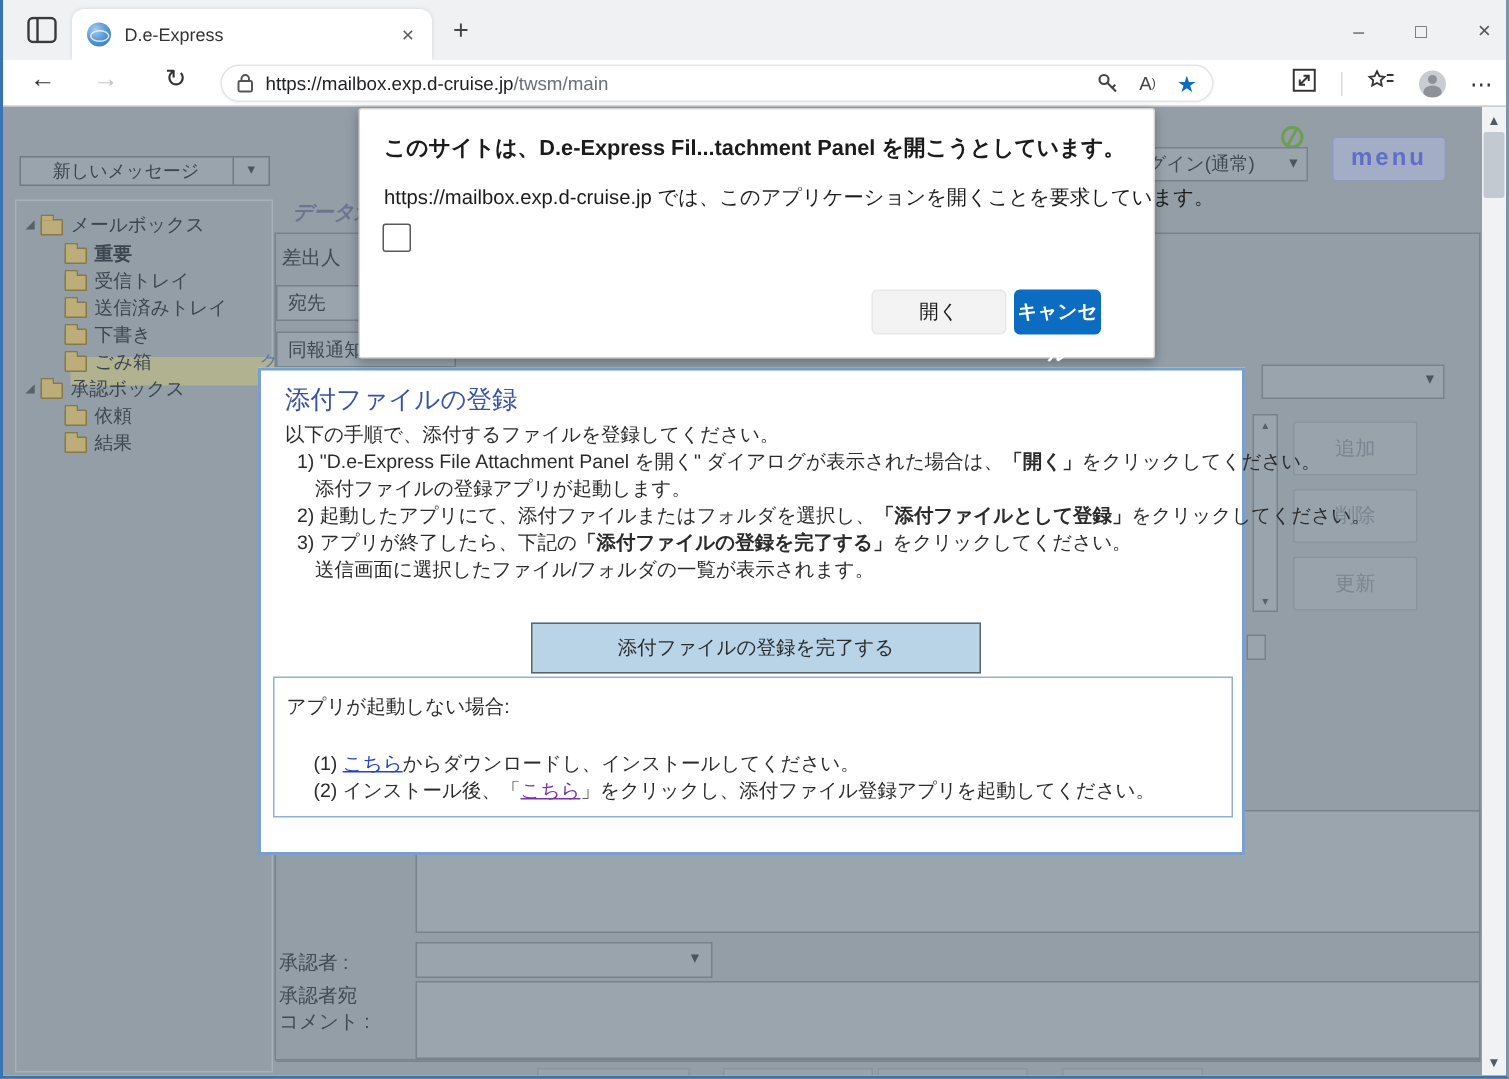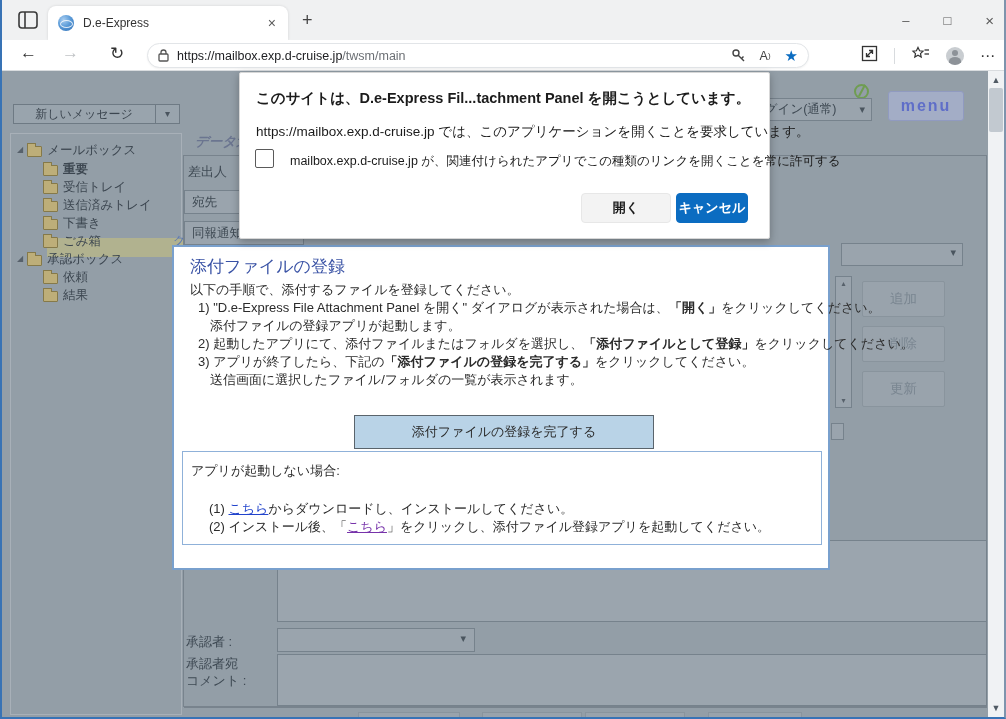--- a/index.html
+++ b/index.html
@@ -105,22 +105,22 @@
 
   
   .perm-dialog { position:absolute; left:237px; top:72px; width:531px; height:167px; background:#fff; z-index:10;
                  border:1px solid #d7d7d7; border-radius:2px; box-shadow:0 3px 8px rgba(0,0,0,.28); color:#1b1b1b; }
   .pd-title { position:absolute; left:16px; top:16px; font-size:14.5px; font-weight:600; white-space:nowrap; }
   .pd-title b { font-weight:700;text-align:center; }
   .pd-body { position:absolute; left:16px; top:50px; font-size:13.5px; white-space:nowrap; }
   .pd-check { position:absolute; left:15px; top:76px; width:19px; height:19px; border:1px solid #5a5a5a; border-radius:2px; background:#fff; }
   .pd-chklabel { position:absolute; left:50px; top:80px; font-size:12.5px; white-space:nowrap; }
   .pd-open { position:absolute; left:341px; top:120px; width:90px; height:30px; background:#f3f3f3; border:1px solid #e7e7e7; border-radius:4px;
-             text-align:center; line-height:28px; font-size:13px; font-weight:700; }
-  .pd-cancel { position:absolute; left:436px; top:120px; width:72px; height:30px; background:#0b6cc1; border:1px solid #0b6cc1; border-radius:4px;
+             text-align:center; line-height:28px; font-size:13px; font-weight:400; }
+  .pd-cancel { position:absolute; left:436px; top:120px; width:58px; height:30px; background:#0b6cc1; border:1px solid #0b6cc1; border-radius:4px;
                text-align:center; line-height:28px; font-size:13px; font-weight:600; color:#fff; }
 </style>
 </head>
 <body>
 
 <div class="screen">
 
   <div class="titlebar">
     <svg class="ws-icon" viewBox="0 0 20 18">
       <rect x="1" y="1" width="18" height="16" rx="3" fill="none" stroke="currentColor" stroke-width="1.6"></rect>
@@ -277,18 +277,17 @@
         <div class="am-line" style="left:26px; top:48px;"><span>(1) </span><span class="lnk">こちら</span><span>からダウンロードし、インストールしてください。</span></div>
         <div class="am-line" style="left:26px; top:66px;"><span>(2) インストール後、「</span><span class="lnk-visited">こちら</span><span>」をクリックし、添付ファイル登録アプリを起動してください。</span></div>
       </div>
     </div>
   </div>
 
   <div class="perm-dialog">
     <div class="pd-title"><span>このサイトは、</span><b>D.e-Express Fil...tachment Panel</b><span> を開こうとしています。</span></div>
     <div class="pd-body">https://mailbox.exp.d-cruise.jp では、このアプリケーションを開くことを要求しています。</div>
     <div class="pd-check"></div>
-    <div class="pd-chklabel">mailbox.exp.d-cruise.jp が、関連付けられたアプリでこの種類のリンクを開くことを常に許可する</div>
     <div class="pd-open">開く</div>
     <div class="pd-cancel">キャンセル</div>
   </div>
 
 </div>
 
 </body></html>

